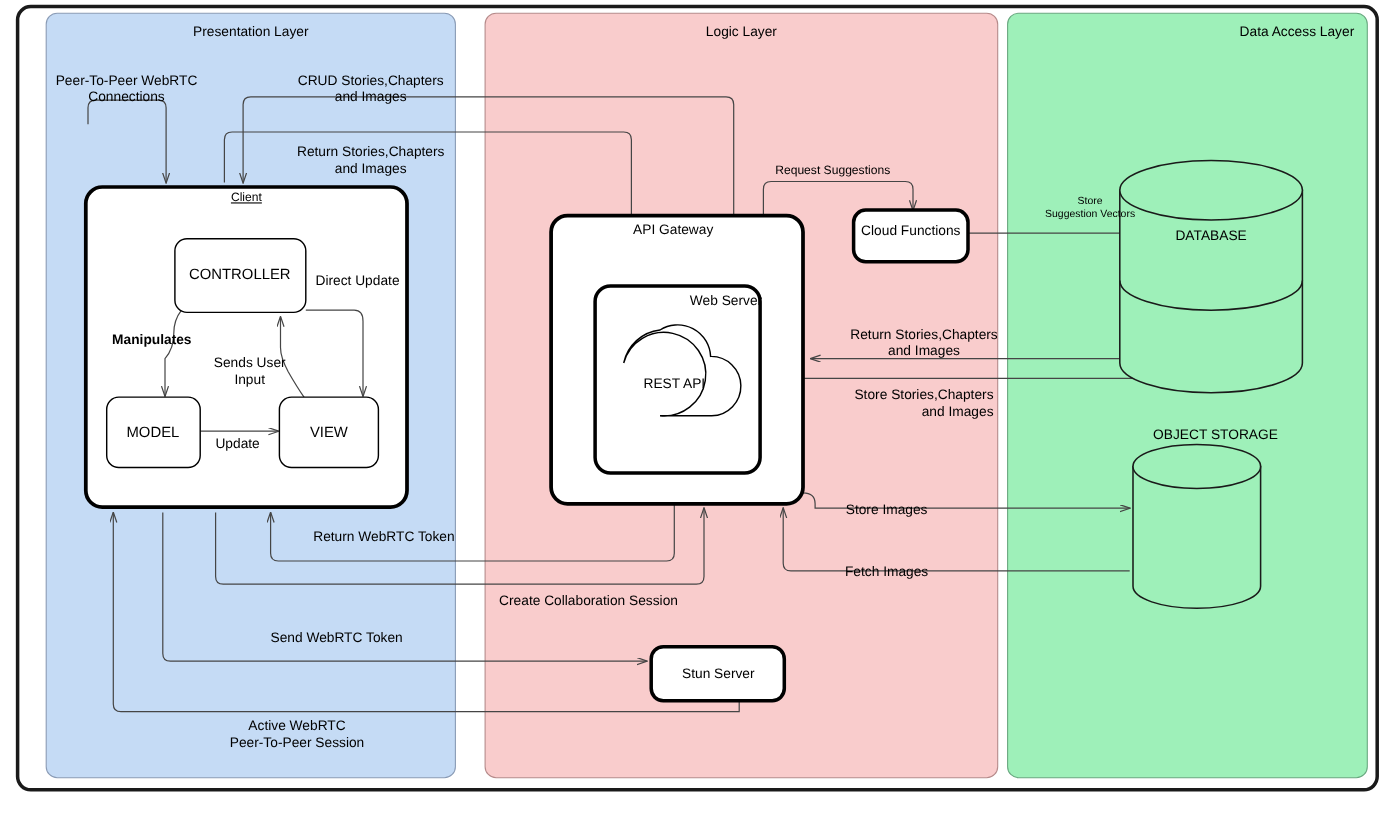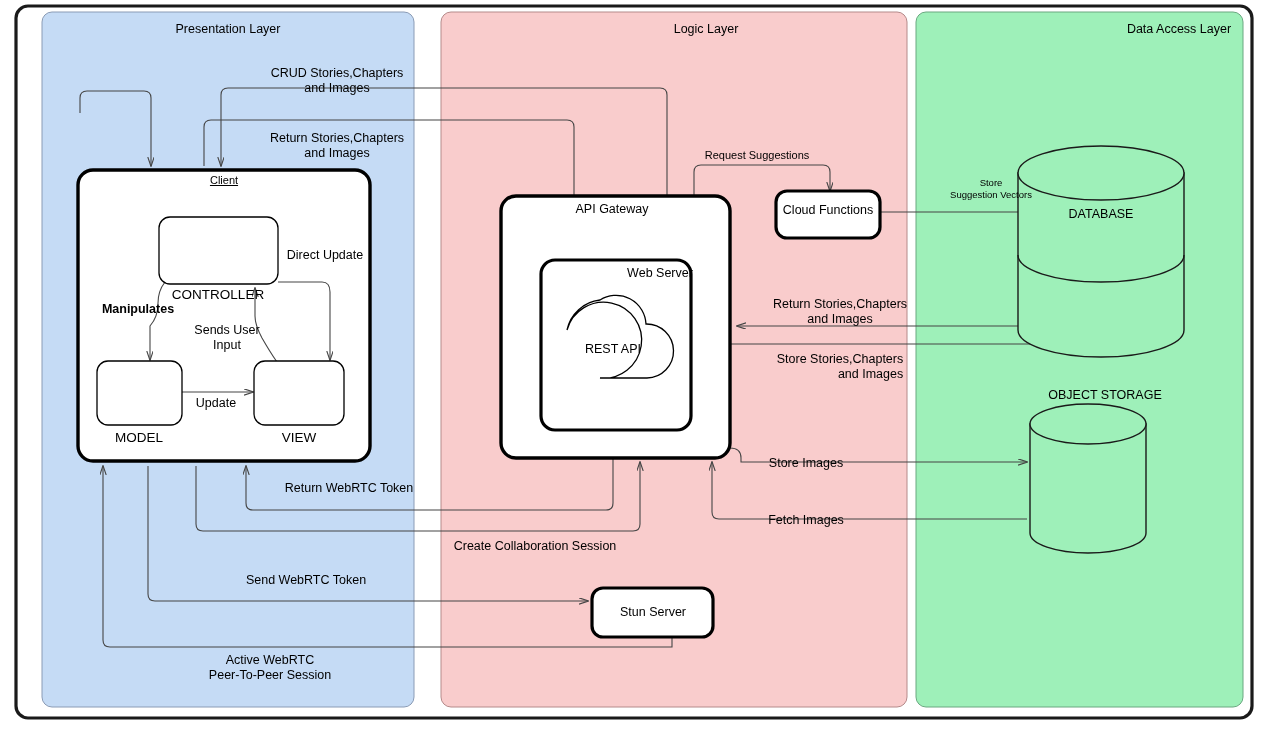--- a/index.html
+++ b/index.html
@@ -3,21 +3,21 @@
 <meta charset="utf-8">
 <style>
   html,body{margin:0;padding:0;background:#ffffff;}
   body{font-family:"Liberation Sans",sans-serif;}
   #stage{position:relative;width:1267px;height:749px;overflow:hidden;background:#fff;}
   #diagram{position:absolute;left:0;top:0;width:1267px;height:749px;}
   .lbl{position:absolute;color:#000;text-align:center;line-height:1.22;white-space:pre;pointer-events:none;}
   .t13{font-size:12.5px;}
   .t11{font-size:11px;}
   .t10{font-size:9.5px;}
-  .t14{font-size:13.5px;margin-top:45px;}
+  .t14{font-size:13.5px;}
   .ctr{transform:translateX(-50%);}
 </style>
 </head>
 <body>
 
 <div id="stage">
 
 <svg id="diagram" viewBox="0 0 1267 749">
   <defs>
     <marker id="ah" markerWidth="10" markerHeight="10" refX="9" refY="3.2" orient="auto" markerUnits="userSpaceOnUse">
@@ -96,35 +96,37 @@
     <path d="M1018,255 A83,27 0 0,0 1184,255" fill="none"></path>
   </g>
 
   <g fill="#9ef0b9" stroke="#1a1a1a" stroke-width="1.4">
     <path d="M1030,424 L1030,533 A58,20 0 0,0 1146,533 L1146,424 Z"></path>
     <ellipse cx="1088" cy="424" rx="58" ry="20"></ellipse>
   </g>
 </svg>
 
 <div class="lbl t13 ctr" style="left:228px;top:22px;">Presentation Layer</div>
-<div class="lbl t13 ctr" style="left:674px;top:22px;margin-left:32px;">Logic Layer</div>
+<div class="lbl t13 ctr" style="left:674px;top:22px;">Logic Layer</div>
 <div class="lbl t13 ctr" style="left:1141px;top:22px;margin-left:38px;">Data Access Layer</div>
 
 <div class="lbl t11 ctr" style="left:224px;top:174px;text-decoration:underline;">Client</div>
 <div class="lbl t14 ctr" style="left:218px;top:242px;">CONTROLLER</div>
 <div class="lbl t14 ctr" style="left:139px;top:385px;">MODEL</div>
 <div class="lbl t14 ctr" style="left:299px;top:385px;">VIEW</div>
 <div class="lbl t13 ctr" style="left:612px;top:202px;">API Gateway</div>
 <div class="lbl t13 ctr" style="left:616px;top:266px;margin-left:44px;">Web Server</div>
 <div class="lbl t13 ctr" style="left:613px;top:342px;">REST API</div>
 <div class="lbl t13 ctr" style="left:828px;top:203px;">Cloud Functions</div>
 <div class="lbl t13 ctr" style="left:653px;top:605px;">Stun Server</div>
 <div class="lbl t13 ctr" style="left:1101px;top:207px;">DATABASE</div>
 <div class="lbl t13 ctr" style="left:1105px;top:388px;">OBJECT STORAGE</div>
 
+<div class="lbl t13 ctr" style="left:115px;top:66px;">Peer-To-Peer WebRTC
+Connections</div>
 <div class="lbl t13 ctr" style="left:337px;top:66px;">CRUD Stories,Chapters
 and Images</div>
 <div class="lbl t13 ctr" style="left:337px;top:131px;">Return Stories,Chapters
 and Images</div>
 <div class="lbl t13 ctr" style="left:325px;top:248px;">Direct Update</div>
 <div class="lbl t13 ctr" style="left:138px;top:302px;font-weight:bold;">Manipulates</div>
 <div class="lbl t13 ctr" style="left:227px;top:323px;">Sends User
 Input</div>
 <div class="lbl t13 ctr" style="left:216px;top:396px;">Update</div>
 <div class="lbl t11 ctr" style="left:757px;top:149px;">Request Suggestions</div>

